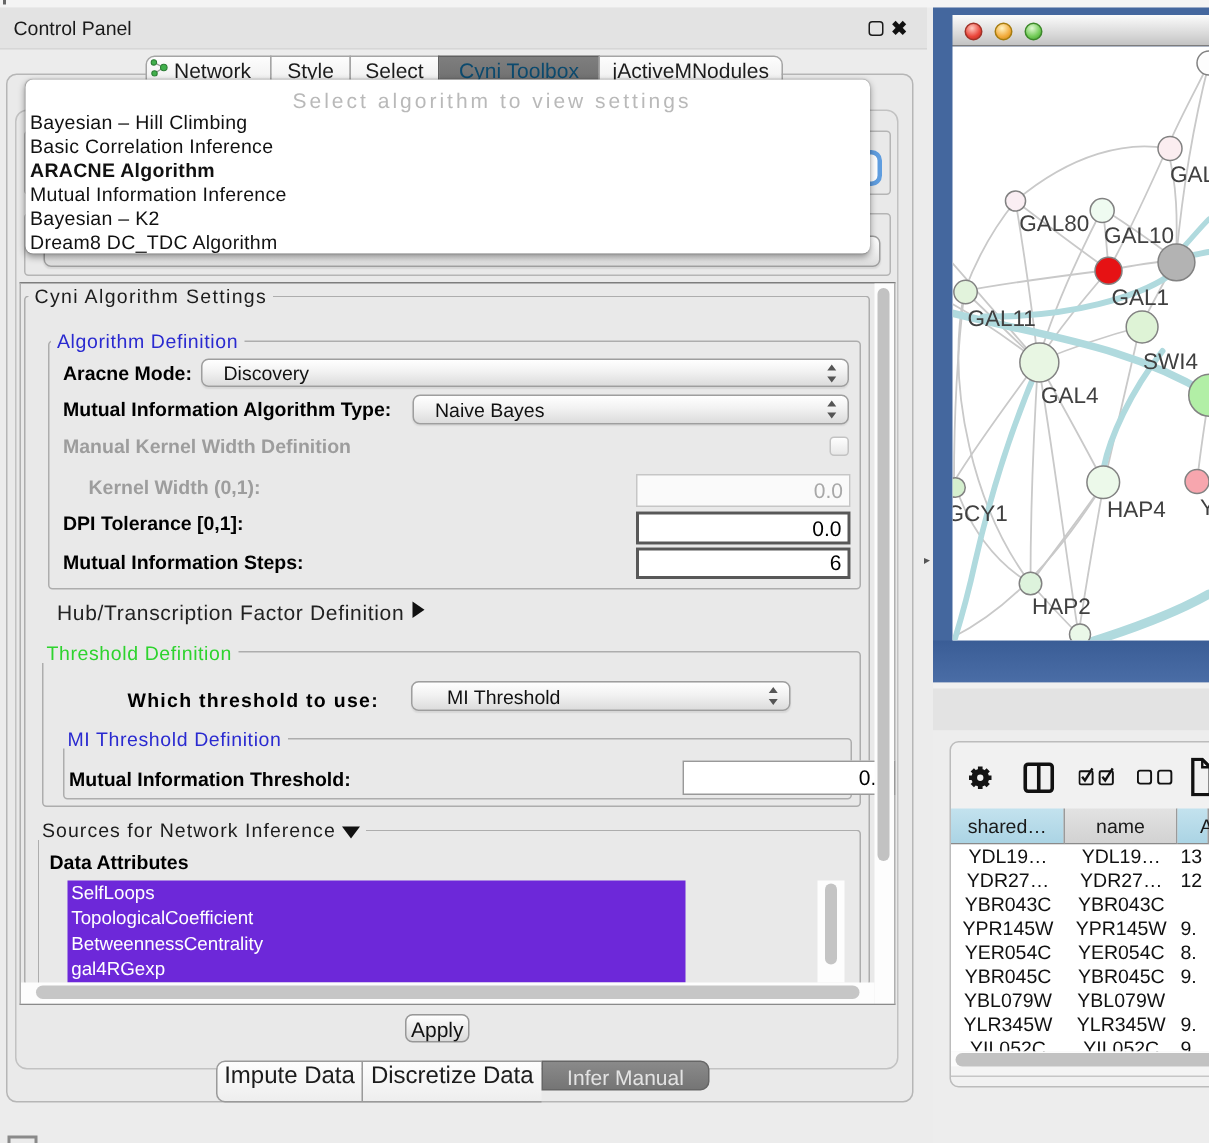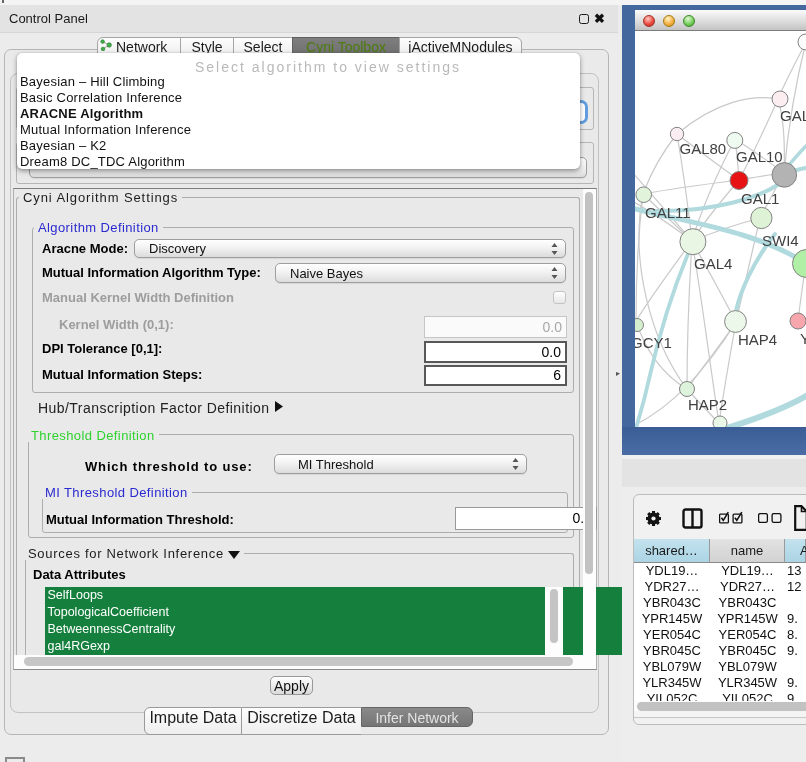--- a/index.html
+++ b/index.html
@@ -32,21 +32,21 @@
 <div class="abs tab" style="left:399px;top:37px;width:123px;border-top-right-radius:6px;"></div>
 <svg class="abs" style="left:100px;top:39px;" width="12" height="12" viewBox="0 0 12 12">
   <path d="M2.8 2.8 L9 6 M9 6 L3.2 9.8" stroke="#9a9a9a" stroke-width="0.9"></path>
   <circle cx="2.6" cy="2.6" r="1.8" fill="#41b04c" stroke="#2c7d35" stroke-width="0.7"></circle>
   <circle cx="9.2" cy="6" r="2.2" fill="#41b04c" stroke="#2c7d35" stroke-width="0.7"></circle>
   <circle cx="3" cy="10" r="1.8" fill="#41b04c" stroke="#2c7d35" stroke-width="0.7"></circle>
 </svg>
 <div class="abs tabtxt" style="left:116px;top:37px;">Network</div>
 <div class="abs tabtxt" style="left:180px;top:37px;width:54px;text-align:center;">Style</div>
 <div class="abs tabtxt" style="left:233px;top:37px;width:60px;text-align:center;">Select</div>
-<div class="abs tabtxt" style="left:292px;top:37px;width:108px;text-align:center;color:#4d7c0f;">Cyni Toolbox</div>
+<div class="abs tabtxt" style="left:292px;top:37px;width:108px;text-align:center;color:#0c4a6e;">Cyni Toolbox</div>
 <div class="abs tabtxt" style="left:399px;top:37px;width:123px;text-align:center;">jActiveMNodules</div>
 </div>
 <style>
 .tab { height:21px; background:linear-gradient(#fdfdfd,#ededed); border:1px solid #a5a5a5; }
 .tabsel { height:21px; background:linear-gradient(#7e7e7e,#6e6e6e); border:1px solid #5f5f5f; }
 .tabtxt { height:20px; line-height:20px; font-size:14px; color:#1c1c1c; white-space:nowrap; }
 </style>
 
 <div class="abs" style="left:10px;top:73px;width:589px;height:640px;background:#e9e9e9;border:1px solid #c2c2c2;border-radius:8px;"></div>
 
@@ -101,41 +101,41 @@
 
 <div class="grpbox" style="left:42px;top:492px;width:526px;height:41px;"></div>
 <div class="grplbl" style="left:41px;top:486px;color:#2a2ad0;">MI Threshold Definition</div>
 <div class="blbl" style="left:46px;top:512px;">Mutual Information Threshold:</div>
 <div class="fld" style="left:419px;top:507px;width:142px;height:23px;line-height:21px;border:1px solid #999;margin-left:36px;">0.5</div>
 
 <div class="grpbox" style="left:25px;top:553px;width:549px;height:110px;border-bottom:none;"></div>
 <div class="grplbl" style="left:24px;top:547px;letter-spacing:0.7px;">Sources for Network Inference <span style="display:inline-block;width:0;height:0;border-left:6px solid transparent;border-right:6px solid transparent;border-top:8px solid #111;vertical-align:middle;"></span></div>
 <div class="blbl" style="left:33px;top:567px;">Data Attributes</div>
 
-<div class="abs" style="left:45px;top:587px;width:588px;height:68px;background:#15803d;overflow:hidden;">
+<div class="abs" style="left:45px;top:587px;width:412px;height:68px;background:#6d28d9;overflow:hidden;">
   <div class="li">SelfLoops</div>
   <div class="li">TopologicalCoefficient</div>
   <div class="li">BetweennessCentrality</div>
   <div class="li">gal4RGexp</div>
 
 </div>
 <style>.li { height:17px; line-height:17px; padding-left:2.5px; font-size:12.5px; color:#fff; }</style>
 <div class="abs" style="left:545px;top:587px;width:18px;height:68px;background:#fdfdfd;"></div>
 <div class="abs" style="left:550px;top:589px;width:8px;height:54px;background:#c4c4c4;border-radius:4px;"></div>
 
 <div class="abs" style="left:583px;top:189px;width:13px;height:480px;background:#fdfdfd;"></div>
 <div class="abs" style="left:585px;top:192px;width:8px;height:382px;background:#c2c2c2;border-radius:4px;"></div>
 <div class="abs" style="left:14px;top:655px;width:569px;height:14px;background:#fdfdfd;"></div>
 <div class="abs" style="left:24px;top:657px;width:549px;height:9px;background:#c6c6c6;border-radius:4.5px;"></div>
 
 <div class="abs" style="left:270px;top:676px;width:43px;height:19px;border:1px solid #989898;border-radius:5px;background:linear-gradient(#ffffff,#e8e8e8 60%,#dadada);text-align:center;line-height:18px;font-size:14px;color:#111;">Apply</div>
 
 <div class="abs seg" style="left:144px;top:707px;width:98px;border-top-left-radius:6px;border-bottom-left-radius:6px;">Impute Data</div>
 <div class="abs seg" style="left:242px;top:707px;width:119px;border-left:none;border-right:none;">Discretize Data</div>
-<div class="abs segsel" style="left:361px;top:707px;width:112px;border-top-right-radius:6px;border-bottom-right-radius:6px;">Infer Network</div>
+<div class="abs segsel" style="left:361px;top:707px;width:112px;border-top-right-radius:6px;border-bottom-right-radius:6px;">Infer Manual</div>
 <style>
 .seg { height:28px; line-height:20px; text-align:center; font-size:16px; color:#1c1c1c; background:linear-gradient(#fdfdfd,#eee); border:1px solid #9a9a9a; }
 .segsel { height:20px; line-height:20px; text-align:center; font-size:14px; color:#e3e3e3; background:linear-gradient(#8a8a8a,#757575); border:1px solid #666; }
 </style>
 
 <div class="abs" style="left:17px;top:53px;width:563px;height:116px;background:#fff;border-radius:5px;box-shadow:0 2px 5px rgba(0,0,0,0.4), 0 0 1px rgba(0,0,0,0.3);"></div>
 <div class="abs" style="left:195px;top:59px;font-size:14px;letter-spacing:2px;color:#b9b9b9;white-space:nowrap;">Select algorithm to view settings</div>
 <div class="abs" style="left:20px;top:74px;font-size:13px;letter-spacing:0.2px;color:#111;line-height:16px;white-space:nowrap;">
 Bayesian – Hill Climbing<br>
 Basic Correlation Inference<br>

